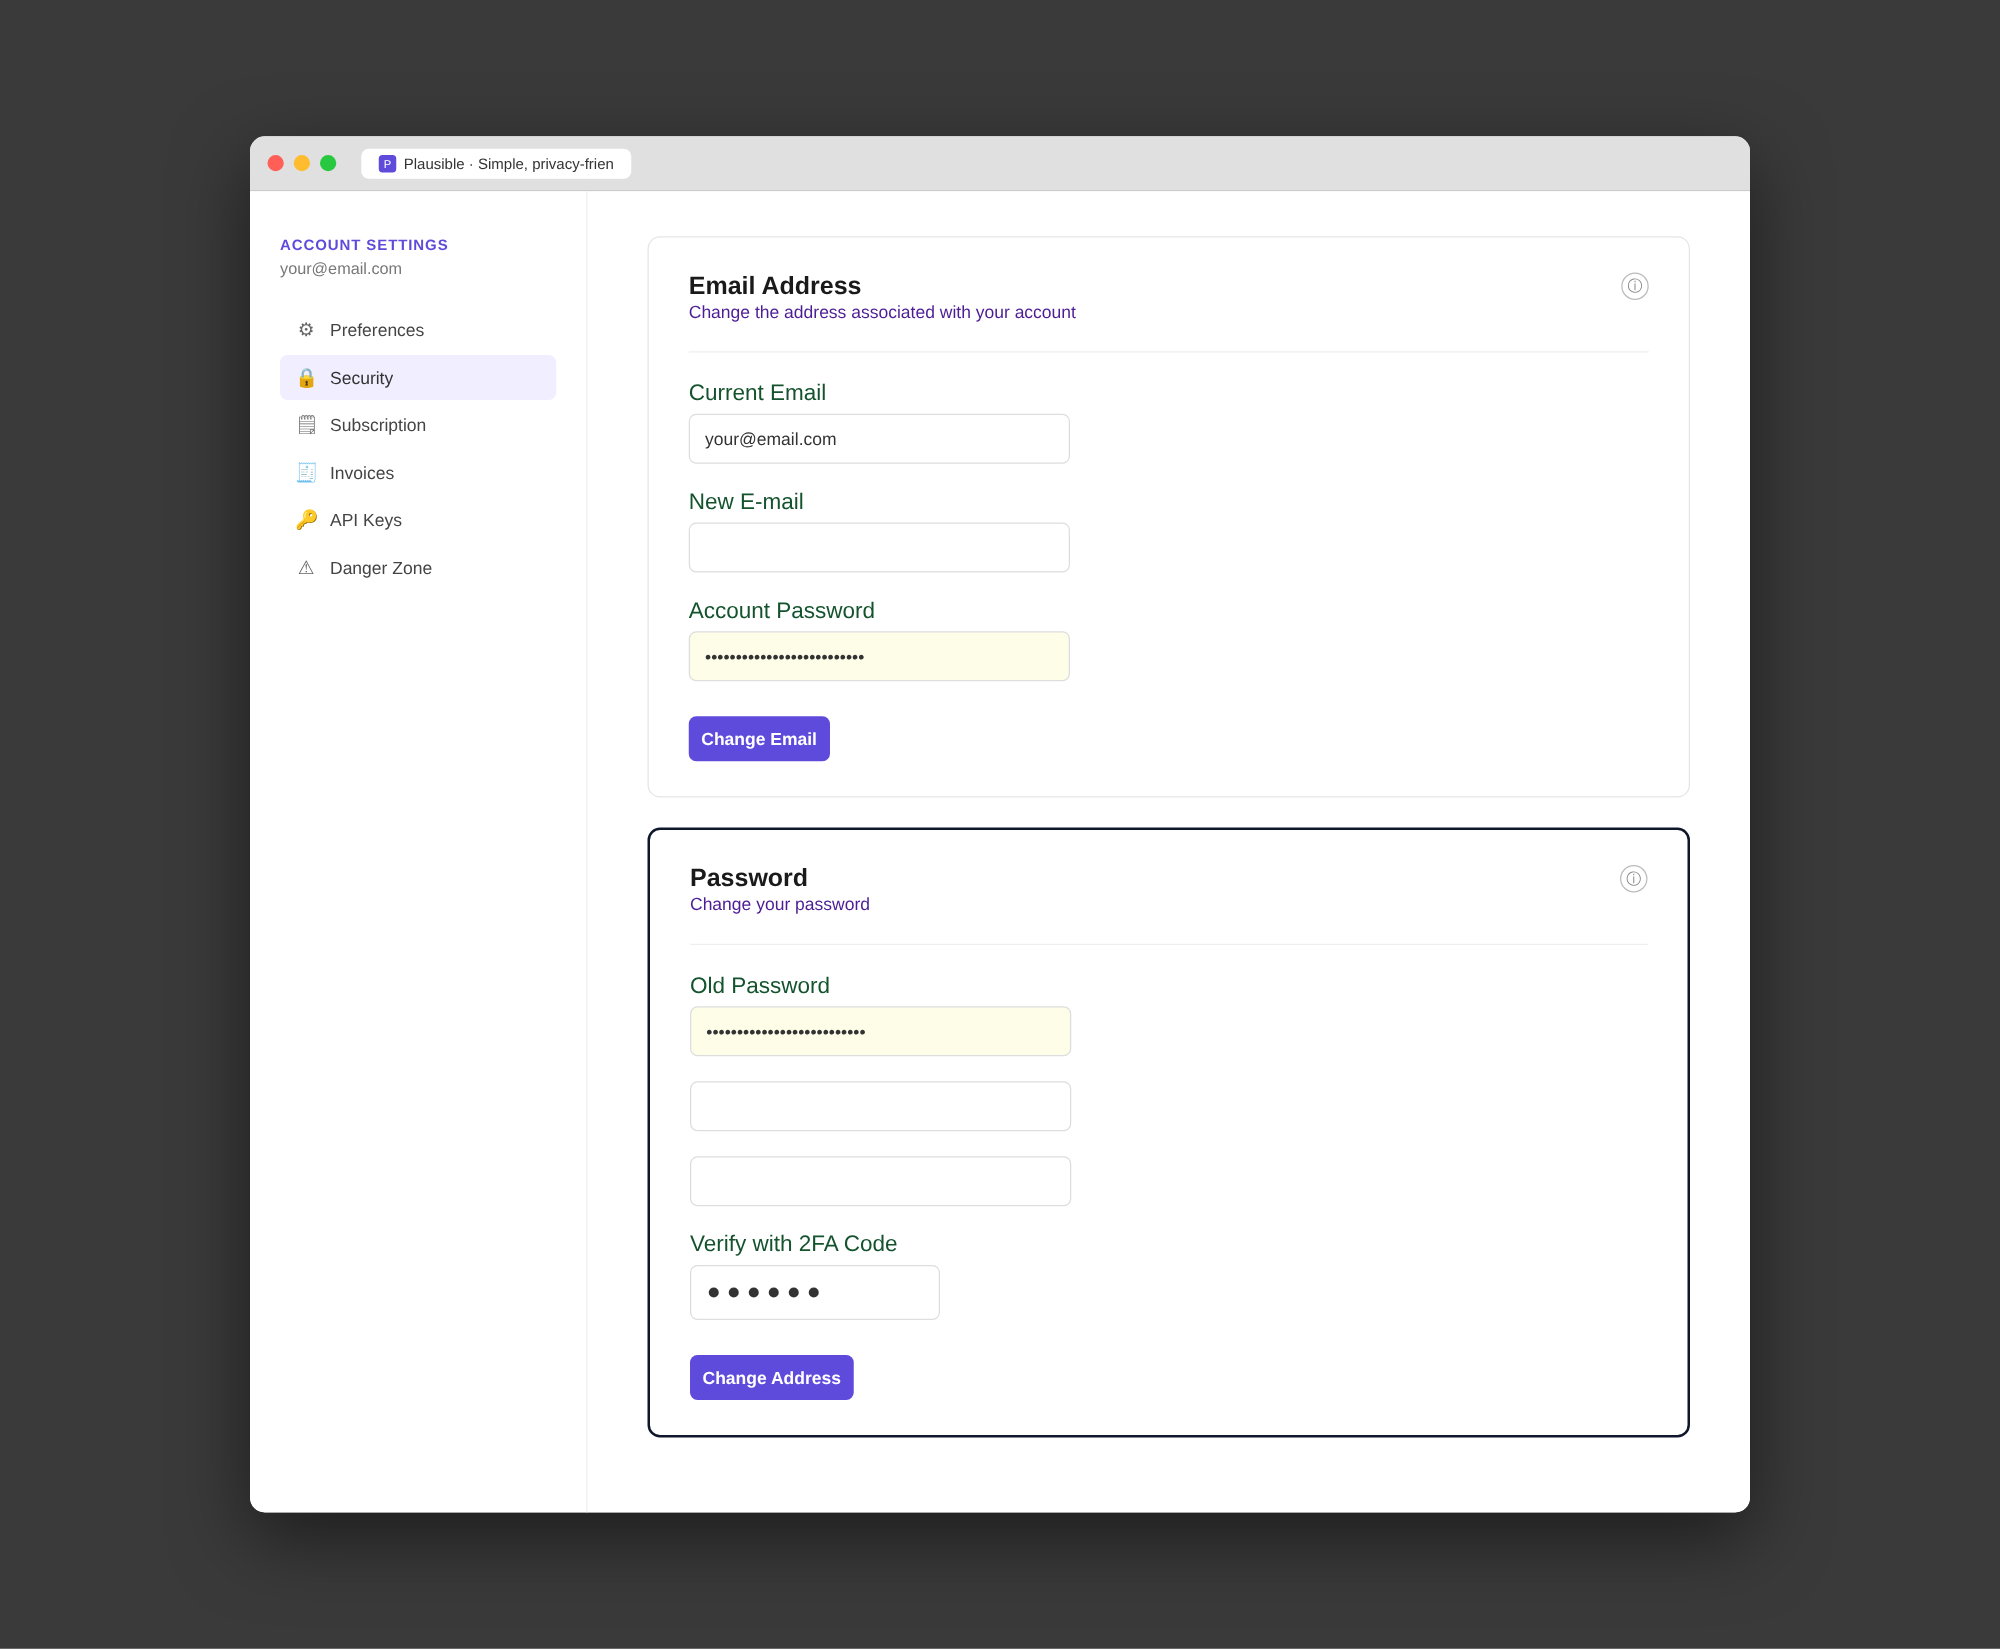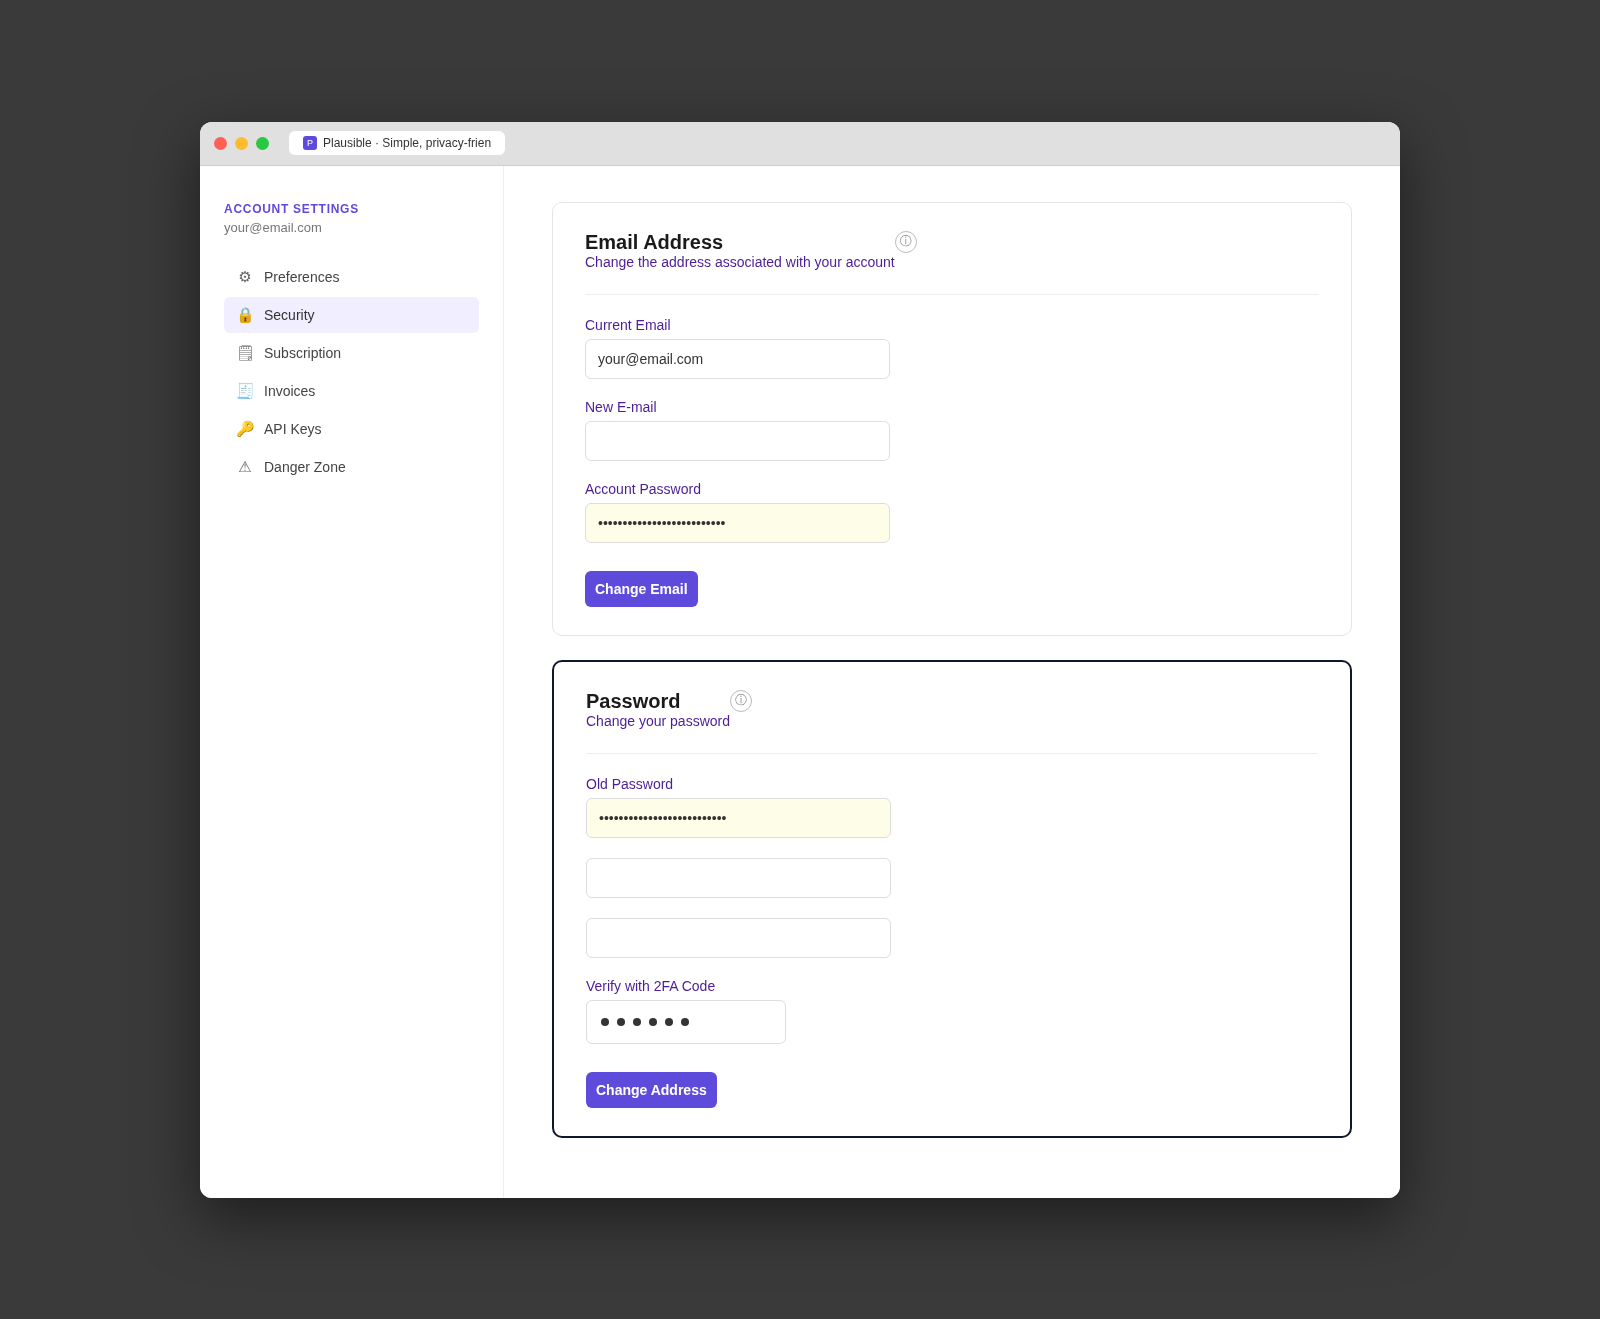--- a/index.html
+++ b/index.html
@@ -53,21 +53,21 @@
       border-radius: 3px;
       display: flex; align-items: center; justify-content: center;
       color: white; font-size: 9px;
     }
     .app-body {
       display: flex;
       background: #fff;
       min-height: 935px;
     }
     .sidebar {
-      width: 304px;
+      width: 270px;
       padding: 36px 24px;
       border-right: 1px solid #eee;
       flex-shrink: 0;
     }
     .sidebar-section-title {
       font-size: 12px;
       font-weight: 700;
       color: #5f4bdb;
       letter-spacing: 0.06em;
       margin-bottom: 4px;
@@ -115,20 +115,21 @@
       border: 1px solid #e5e5e5;
       border-radius: 10px;
       padding: 28px 32px;
       margin-bottom: 24px;
     }
     .card.highlighted {
       border: 2px solid #0f172a;
     }
     .card-header {
       display: flex;
+      justify-content: space-between;
       align-items: flex-start;
       margin-bottom: 6px;
     }
     .card-title {
       font-size: 20px;
       font-weight: 600;
       color: #1a1a1a;
     }
     .card-subtitle {
       font-size: 14px;
@@ -138,23 +139,23 @@
     .card-divider {
       border: none;
       border-top: 1px solid #eee;
       margin-bottom: 22px;
     }
     .form-group {
       margin-bottom: 20px;
     }
     .form-label {
       display: block;
-      font-size: 14px;
+      font-size: 18px;
       font-weight: 500;
-      color: #4c1d95;
+      color: #14532d;
       margin-bottom: 6px;
     }
     .form-input {
       width: 305px;
       height: 40px;
       border: 1px solid #ddd;
       border-radius: 6px;
       padding: 0 12px;
       font-size: 14px;
       color: #333;

